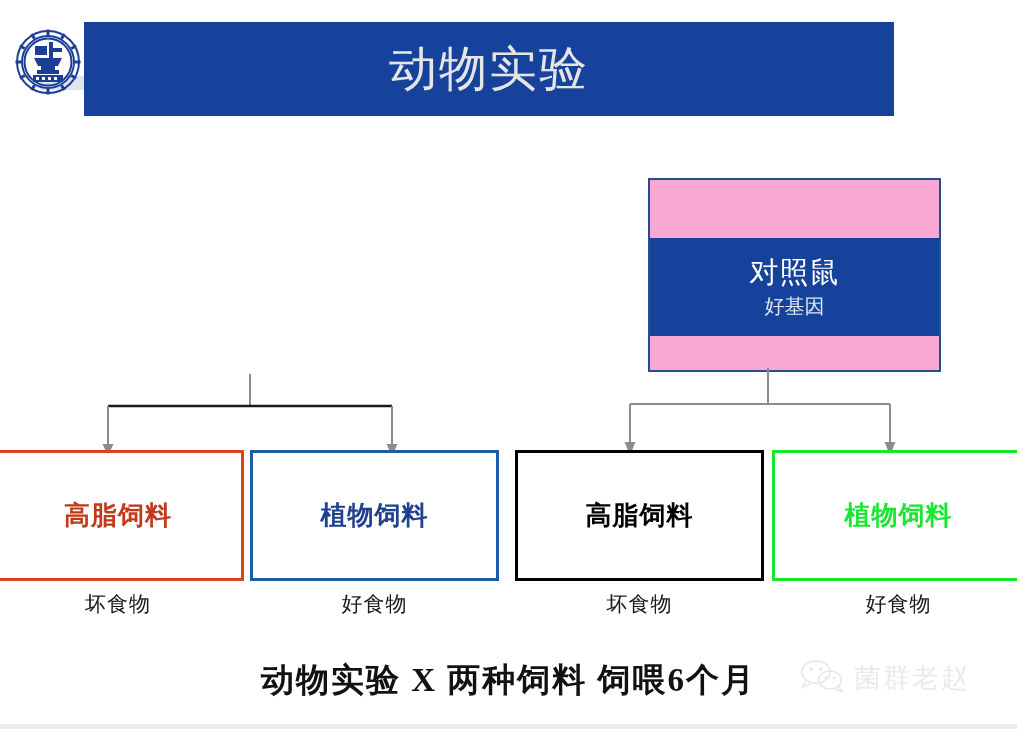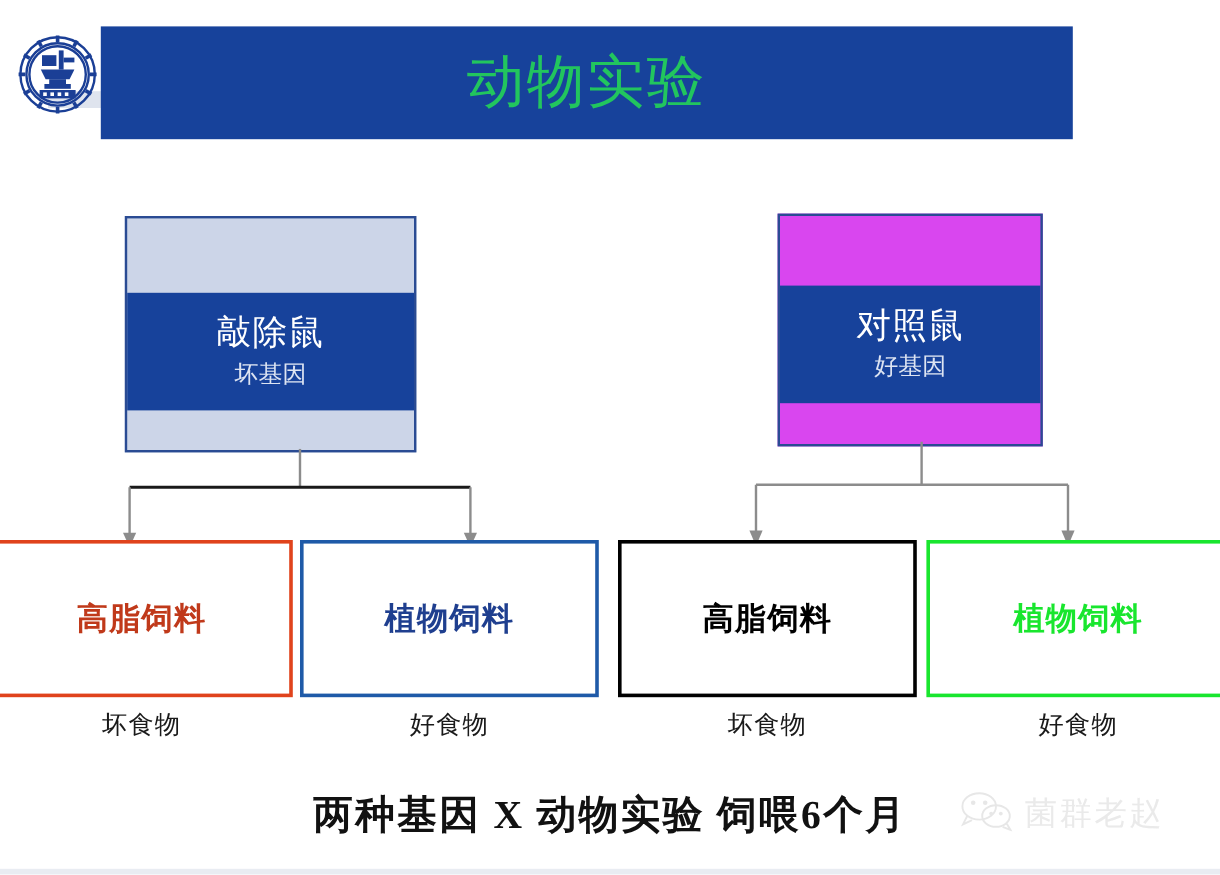--- a/index.html
+++ b/index.html
@@ -24,21 +24,21 @@
     left: 84px;
     top: 22px;
     width: 810px;
     height: 94px;
     background: #17429b;
     display: flex;
     align-items: center;
     justify-content: center;
   }
   #title-text {
-    color: #22c55e;
+    color: #e5e5e5;
     font-family: Liberation Serif, serif;
     font-size: 48px;
     font-weight: 400;
     letter-spacing: 2px;
     line-height: 1;
   }
   #header-underline {
     position: absolute;
     left: 40px;
     top: 76px;
@@ -63,23 +63,23 @@
   #parent-left {
     left: 104px;
     top: 180px;
     width: 243px;
     height: 197px;
     background: #ccd5e8;
   }
   #parent-right {
     left: 648px;
     top: 178px;
-    width: 221px;
+    width: 293px;
     height: 194px;
-    background: #d946ef;
+    background: #f9a8d4;
     padding-left: 42px;
   }
   .parent-band {
     position: absolute;
     left: 0;
     right: 0;
     background: #17429b;
     display: flex;
     flex-direction: column;
     align-items: center;
@@ -242,26 +242,20 @@
         <rect x="34" y="49" width="3" height="3"></rect>
         <rect x="40" y="49" width="3" height="3"></rect>
       </g>
     </svg>
   </div>
 
   <div id="title-bar">
     <span id="title-text">动物实验</span>
   </div>
 
-  <div id="parent-left" class="parent-box">
-    <div class="parent-band">
-      <span class="parent-title">敲除鼠</span>
-      <span class="parent-sub">坏基因</span>
-    </div>
-  </div>
 
   <div id="parent-right" class="parent-box">
     <div class="parent-band">
       <span class="parent-title">对照鼠</span>
       <span class="parent-sub">好基因</span>
     </div>
   </div>
 
   <svg id="connector-left" class="connector-svg" viewBox="0 0 340 90">
     <line x1="170" y1="0" x2="170" y2="32" stroke="#8c8c8c" stroke-width="2"></line>
@@ -292,21 +286,21 @@
   </div>
   <div id="diet-box-4" class="diet-box">
     <span class="diet-label">植物饲料</span>
   </div>
 
   <div id="diet-caption-1" class="diet-caption">坏食物</div>
   <div id="diet-caption-2" class="diet-caption">好食物</div>
   <div id="diet-caption-3" class="diet-caption">坏食物</div>
   <div id="diet-caption-4" class="diet-caption">好食物</div>
 
-  <div id="bottom-caption">两种基因 X 动物实验  饲喂6个月</div>
+  <div id="bottom-caption">动物实验 X 两种饲料  饲喂6个月</div>
 
   <div id="watermark">
     <span>
       <svg viewBox="0 0 44 34" width="44" height="34" aria-hidden="true">
         <g fill="none" stroke="#e6e6e6" stroke-width="1.6">
           <ellipse cx="16" cy="13" rx="14" ry="11"></ellipse>
           <path d="M6 21 L2.5 28 L10 24.5"></path>
           <ellipse cx="30" cy="21" rx="11.5" ry="9"></ellipse>
           <path d="M39 27.5 L42 32.5 L35.5 30"></path>
         </g>

